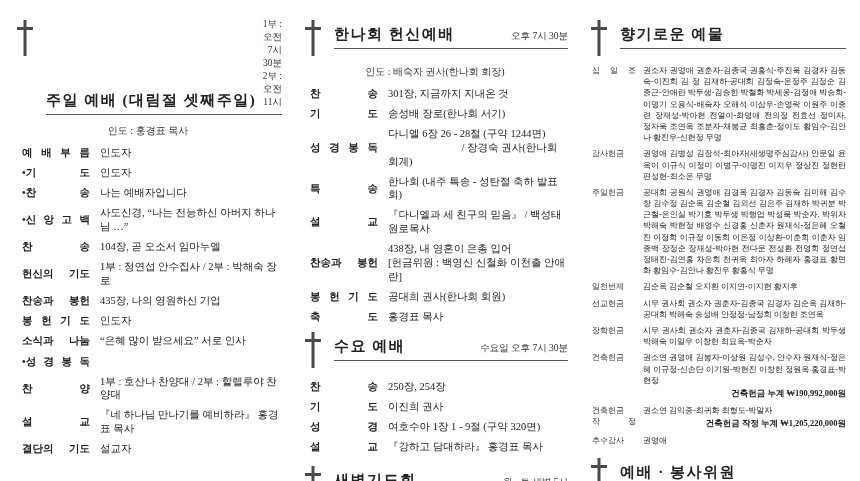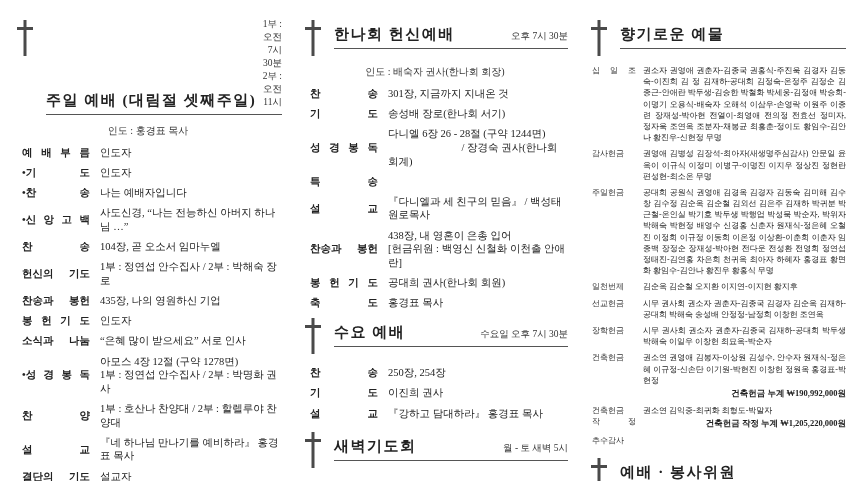--- a/index.html
+++ b/index.html
@@ -95,22 +95,20 @@
     <span class="sval">인도자</span>
   </div>
 
   <div class="srow">
     <span class="slbl">소식과 나눔</span>
     <span class="sval">“은혜 많이 받으세요” 서로 인사</span>
   </div>
 
   <div class="srow">
     <span class="slbl">•성 경 봉 독</span>
-    <span class="sval">아모스 4장 12절 (구약 1278면)
-1부 : 정연섭 안수집사 / 2부 : 박명화 권사</span>
   </div>
 
   <div class="srow">
     <span class="slbl">찬 양</span>
     <span class="sval">1부 : 호산나 찬양대  /  2부 : 할렐루야 찬양대</span>
   </div>
 
   <div class="srow">
     <span class="slbl">설 교</span>
     <span class="sval">『네 하나님 만나기를 예비하라』 홍경표 목사</span>
@@ -148,20 +146,21 @@
   </div>
 
   <div class="srow">
     <span class="slbl">성 경 봉 독</span>
     <span class="sval">다니엘 6장 26 - 28절 (구약 1244면)
 　　　　　　　/ 장경숙 권사(한나회 회계)</span>
   </div>
 
   <div class="srow">
     <span class="slbl">특 송</span>
+    <span class="sval">한나회 (내주 특송 - 성탄절 축하 발표회)</span>
   </div>
 
   <div class="srow">
     <span class="slbl">설 교</span>
     <span class="sval">『다니엘과 세 친구의 믿음』 / 백성태 원로목사</span>
   </div>
 
   <div class="srow">
     <span class="slbl">찬송과 봉헌</span>
     <span class="sval">438장, 내 영혼이 은총 입어
@@ -192,20 +191,24 @@
   <div class="srow">
     <span class="slbl">찬 송</span>
     <span class="sval">250장, 254장</span>
   </div>
 
   <div class="srow">
     <span class="slbl">기 도</span>
     <span class="sval">이진희 권사</span>
   </div>
 
+  <div class="srow">
+    <span class="slbl">성 경</span>
+    <span class="sval">여호수아 1장 1 - 9절 (구약 320면)</span>
+  </div>
 
   <div class="srow">
     <span class="slbl">설 교</span>
     <span class="sval">『강하고 담대하라』 홍경표 목사</span>
   </div>
 </div>
     </div>
 
     <div style="margin-top:10px;">
       <div class="sec-head">
@@ -289,20 +292,24 @@
     <span class="olbl">건축헌금
 작 정</span>
     <span class="obody">
       <span class="otext">권소연 김익중-최귀화 최형도-박말자</span>
       <span class="oamt">건축헌금 작정 누계 ₩1,205,220,000원</span>
     </span>
   </div>
 
   <div class="orow">
     <span class="olbl">추수감사</span>
+    <span class="obody">
+      <span class="otext">권영애</span>
+
+    </span>
   </div>
 </div>
 
     <div class="committee">
       <div class="sec-head" style="margin-bottom:5px;">
         <div class="cross"></div>
         <div class="sec-rule">
           <span class="sec-title">예배 · 봉사위원</span>
           <span class="sec-time"></span>
         </div>

